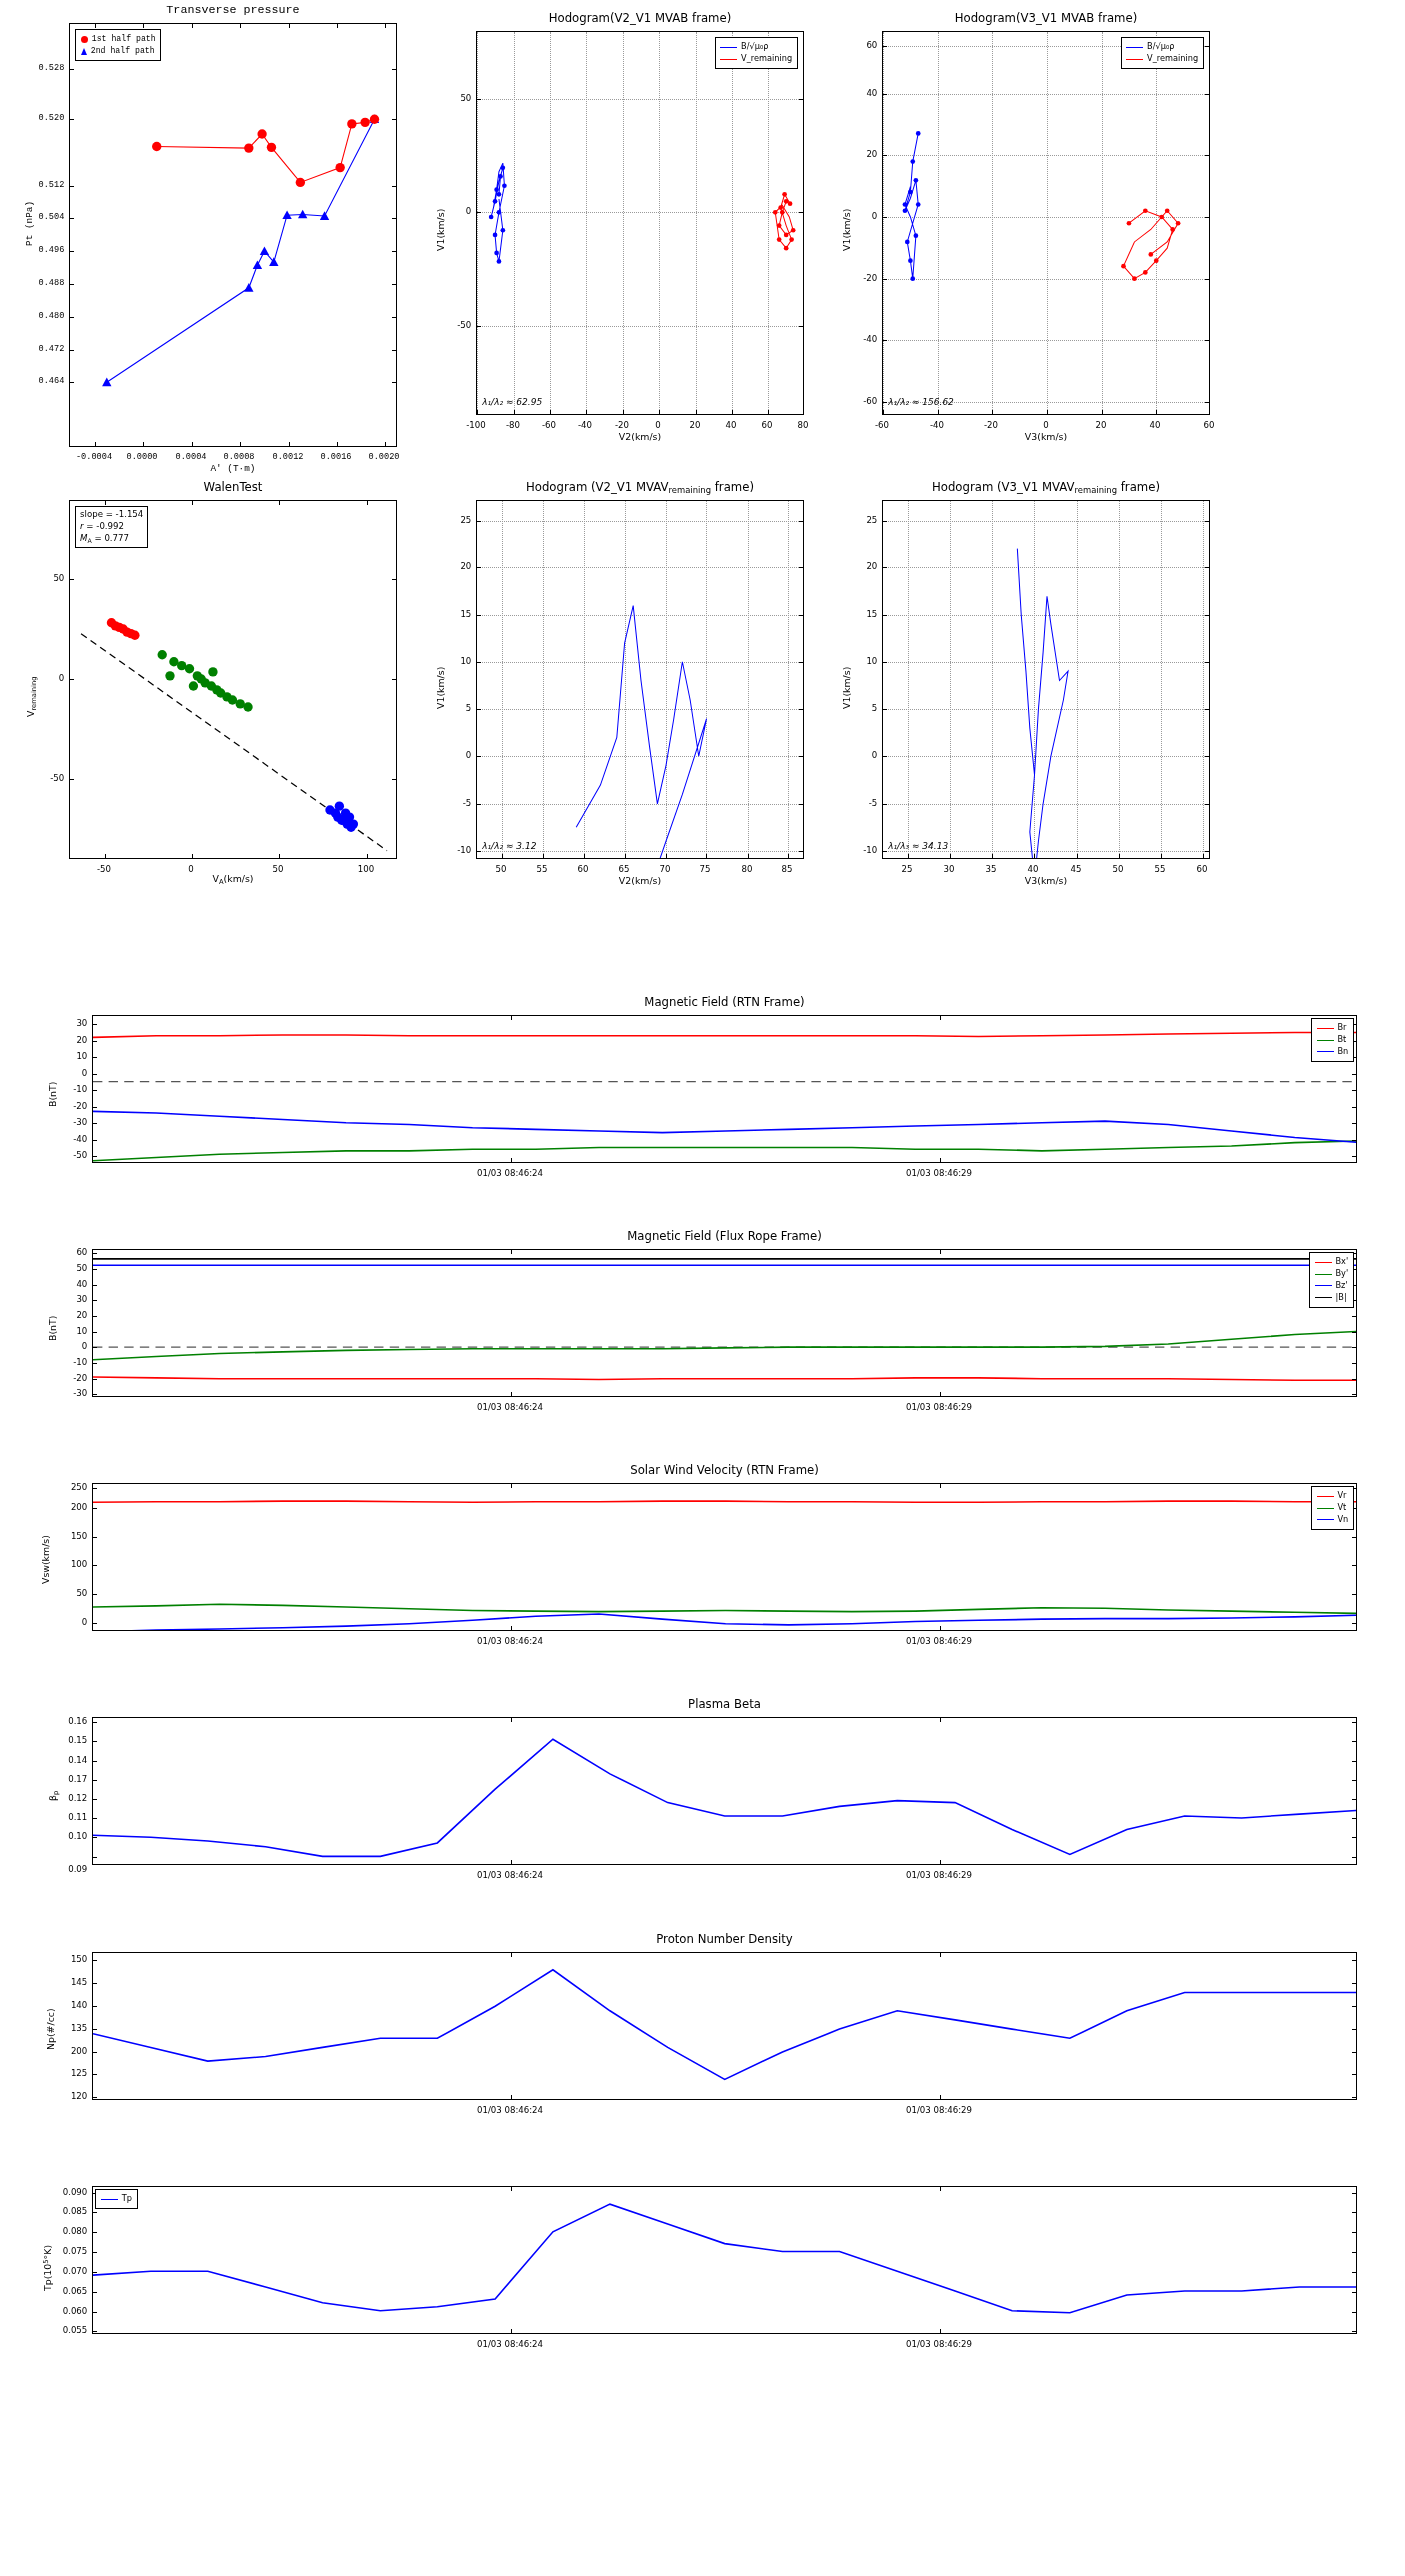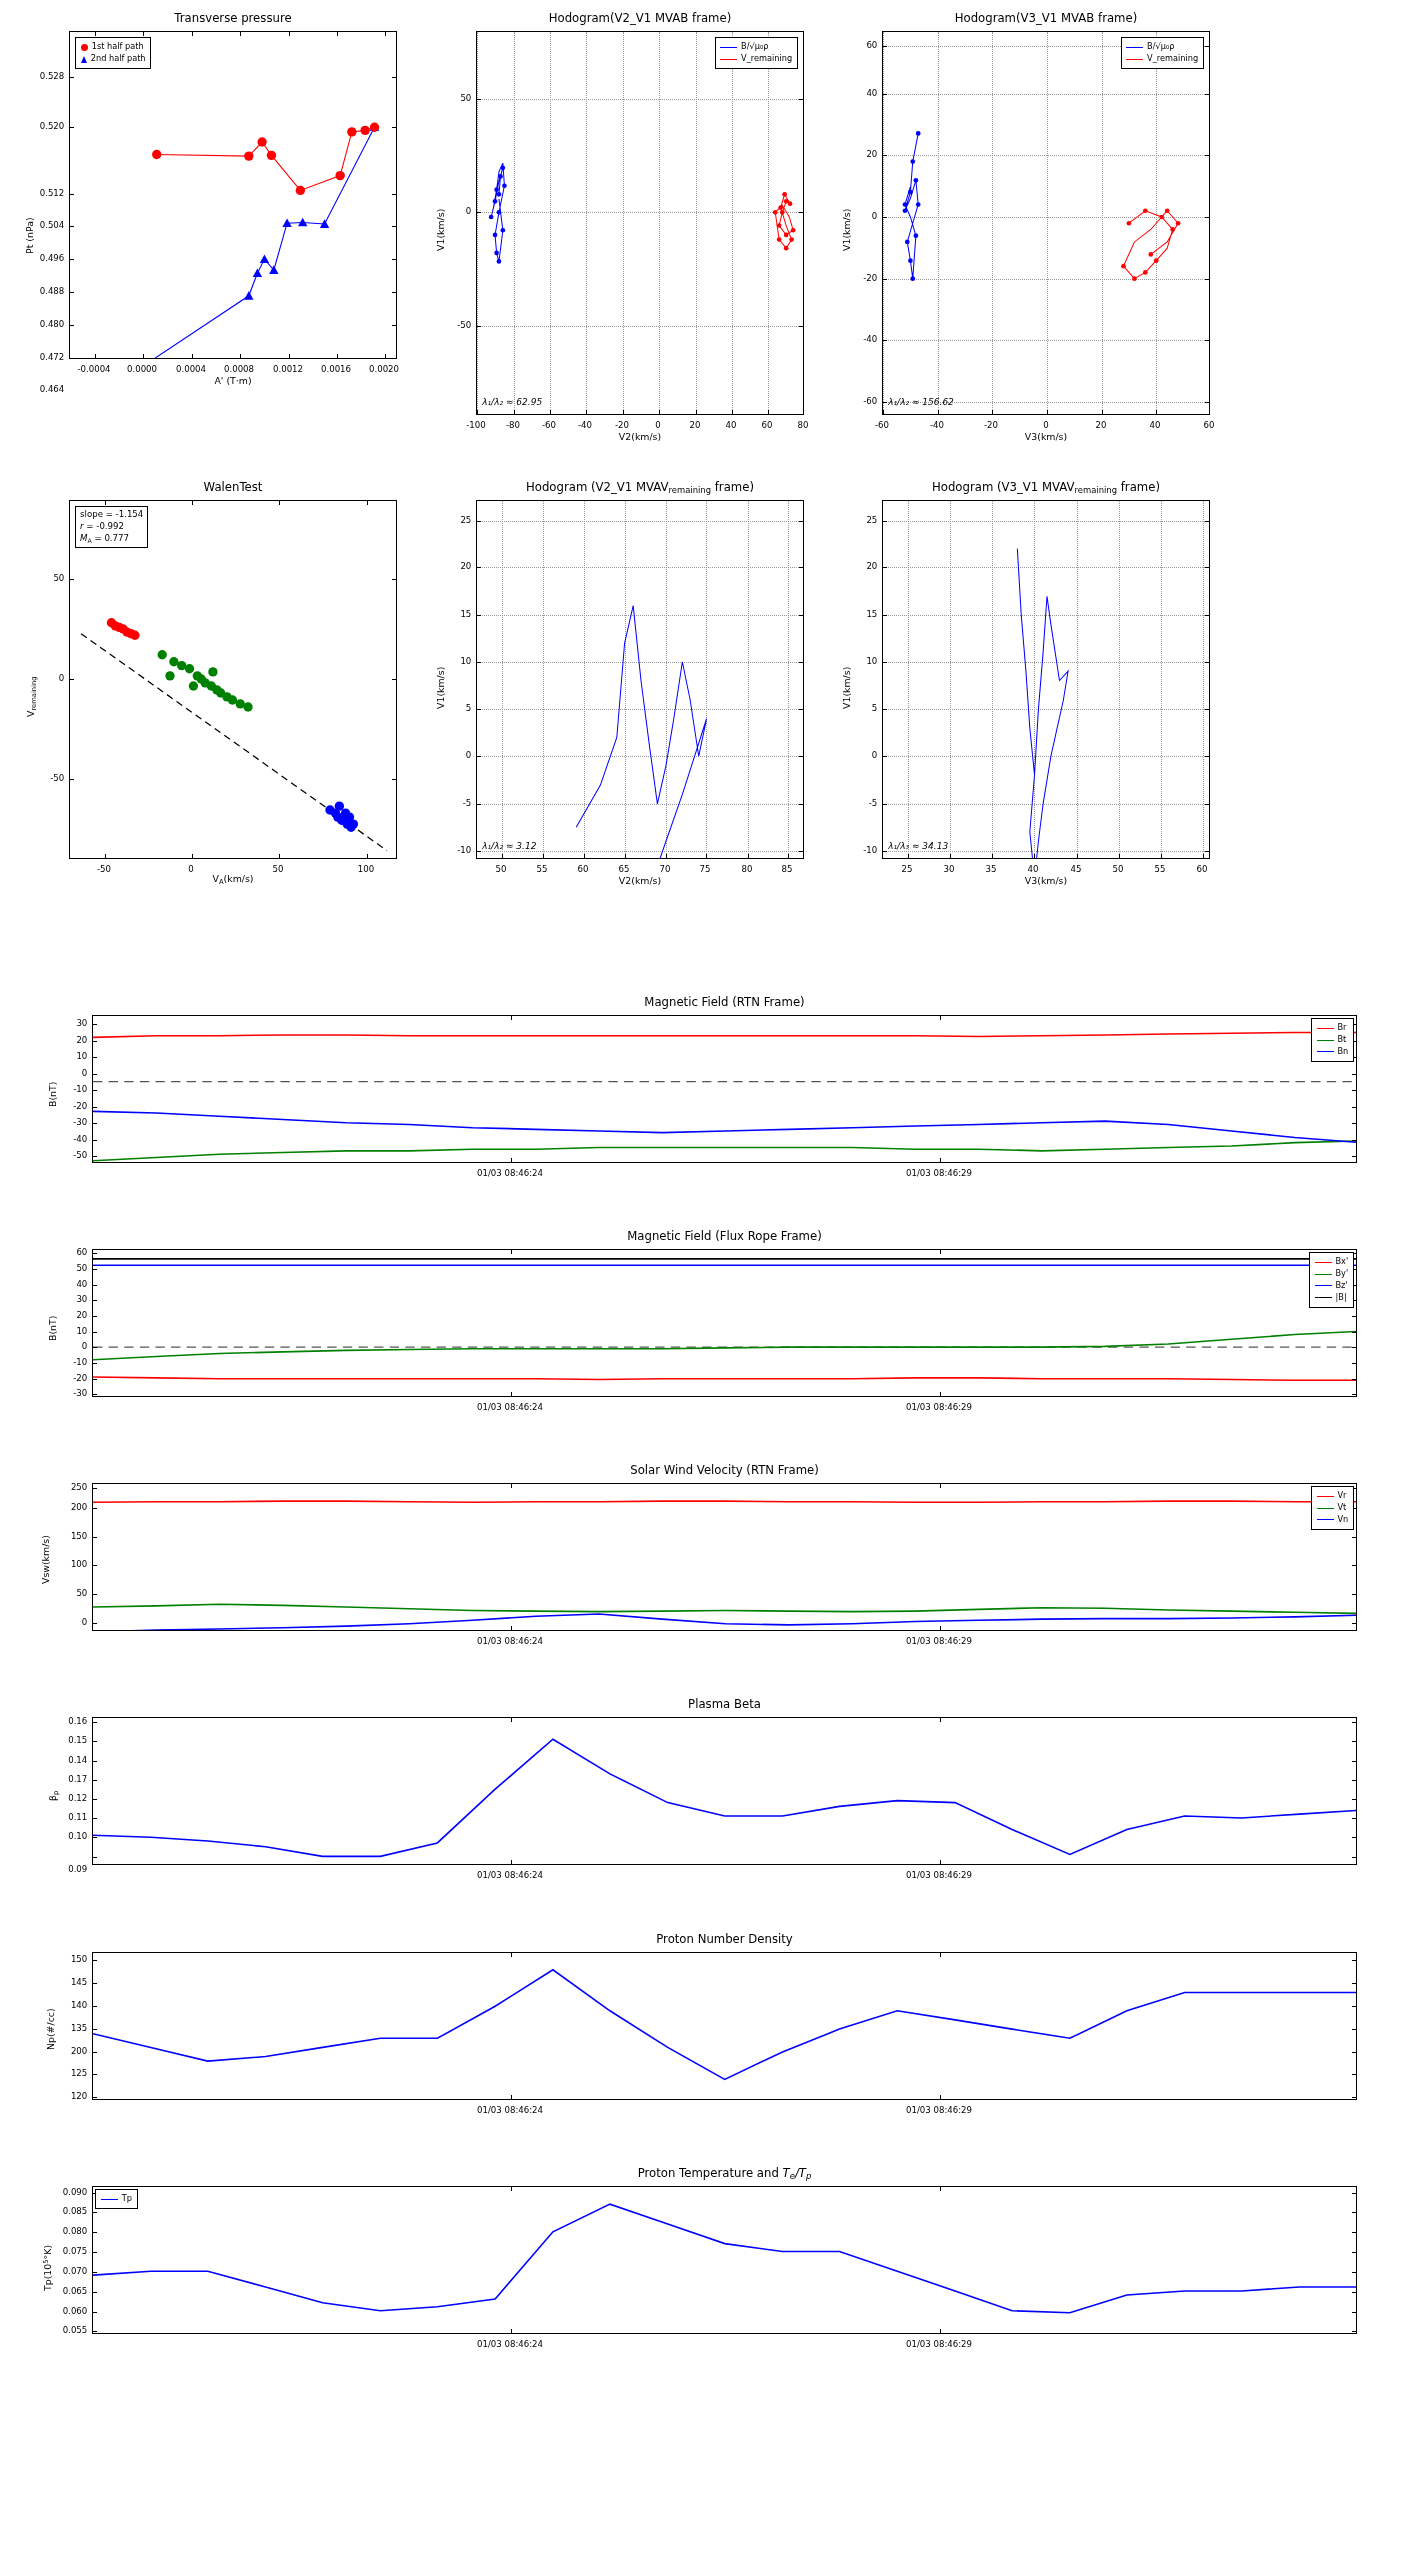--- a/index.html
+++ b/index.html
@@ -29,21 +29,21 @@
   .textbox{position:absolute;border:0.8px solid #000;background:#fff;padding:2.3px 3.9px;font-size:8.6px;line-height:1.35;}
   svg{position:absolute;left:0;top:0;overflow:visible;}
   .sub{font-size:0.72em;vertical-align:-0.25em;}
   .sup{font-size:0.72em;vertical-align:0.45em;}
 </style>
 </head>
 <body>
 
 <div class="page">
 
-  <div class="panel" style="left:69px;top:31px;width:328px;height:328px;">
+  <div class="panel" style="left:69px;top:23px;width:328px;height:424px;font-family:Liberation Mono, monospace;">
     <div class="axes">
       <svg width="328" height="384" viewBox="0 0 420 492">
 
         <polyline points="47,459 229,338 240,309 249,291 261,305 278,245 298,244 326,246 390,122" fill="none" stroke="#0000ff" stroke-width="1.4"></polyline>
 
         <polyline points="111,157 229,159 246,141 258,158 295,203 346,184 361,128 378,126 390,122" fill="none" stroke="#ff0000" stroke-width="1.4"></polyline>
 
         <g fill="#0000ff">
           <polygon points="47,453 53,464 41,464"></polygon>
           <polygon points="229,332 235,343 223,343"></polygon>
@@ -815,21 +815,20 @@
         <div class="tickmark-y r" style="top:45px"></div>
       <div class="tickmark-y" style="top:25.4px"></div>
         <div class="tickmark-y r" style="top:25.4px"></div>
       <div class="tickmark-y" style="top:5.6px"></div>
         <div class="tickmark-y r" style="top:5.6px"></div>
       <div class="tickmark-x" style="left:418px"></div>
         <div class="tickmark-x t" style="left:418px"></div>
       <div class="tickmark-x" style="left:847px"></div>
         <div class="tickmark-x t" style="left:847px"></div>
     </div>
-    <div class="ptitle">Proton Temperature and <i>T<span class="sub">e</span>/T<span class="sub">p</span></i></div>
     <div class="ylabel" style="left:-50px;top:105px;transform:rotate(-90deg);">Tp(10<span class="sup">5</span>°K)</div>
     <div class="ytick" style="top:144px">0.055</div>
     <div class="ytick" style="top:125px">0.060</div>
     <div class="ytick" style="top:105px">0.065</div>
     <div class="ytick" style="top:85px">0.070</div>
     <div class="ytick" style="top:65px">0.075</div>
     <div class="ytick" style="top:45px">0.080</div>
     <div class="ytick" style="top:25.4px">0.085</div>
     <div class="ytick" style="top:5.6px">0.090</div>
     <div class="xtick" style="left:418px">01/03 08:46:24</div>

